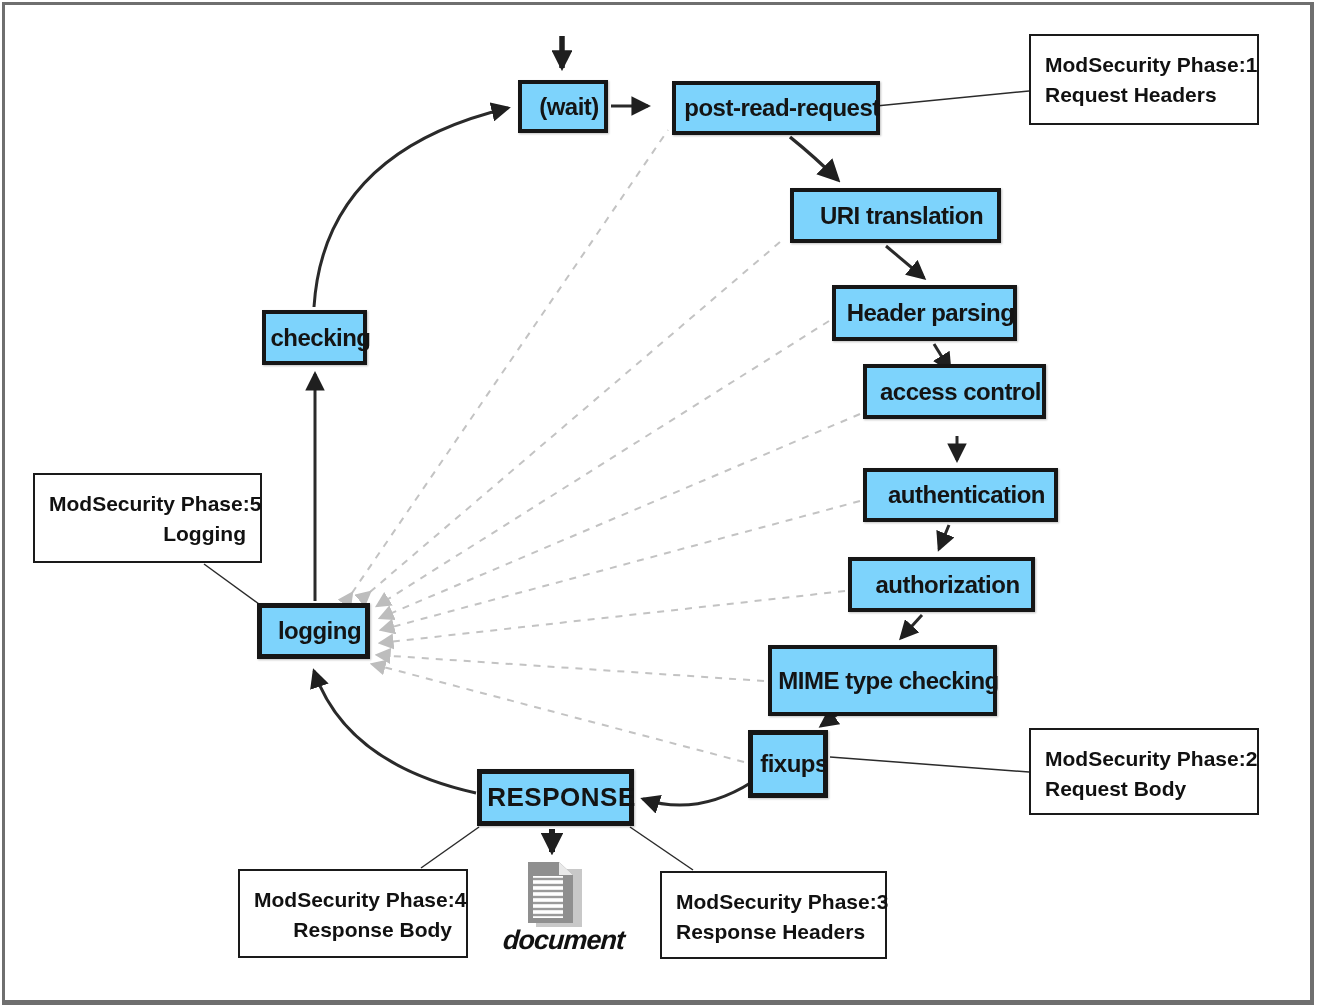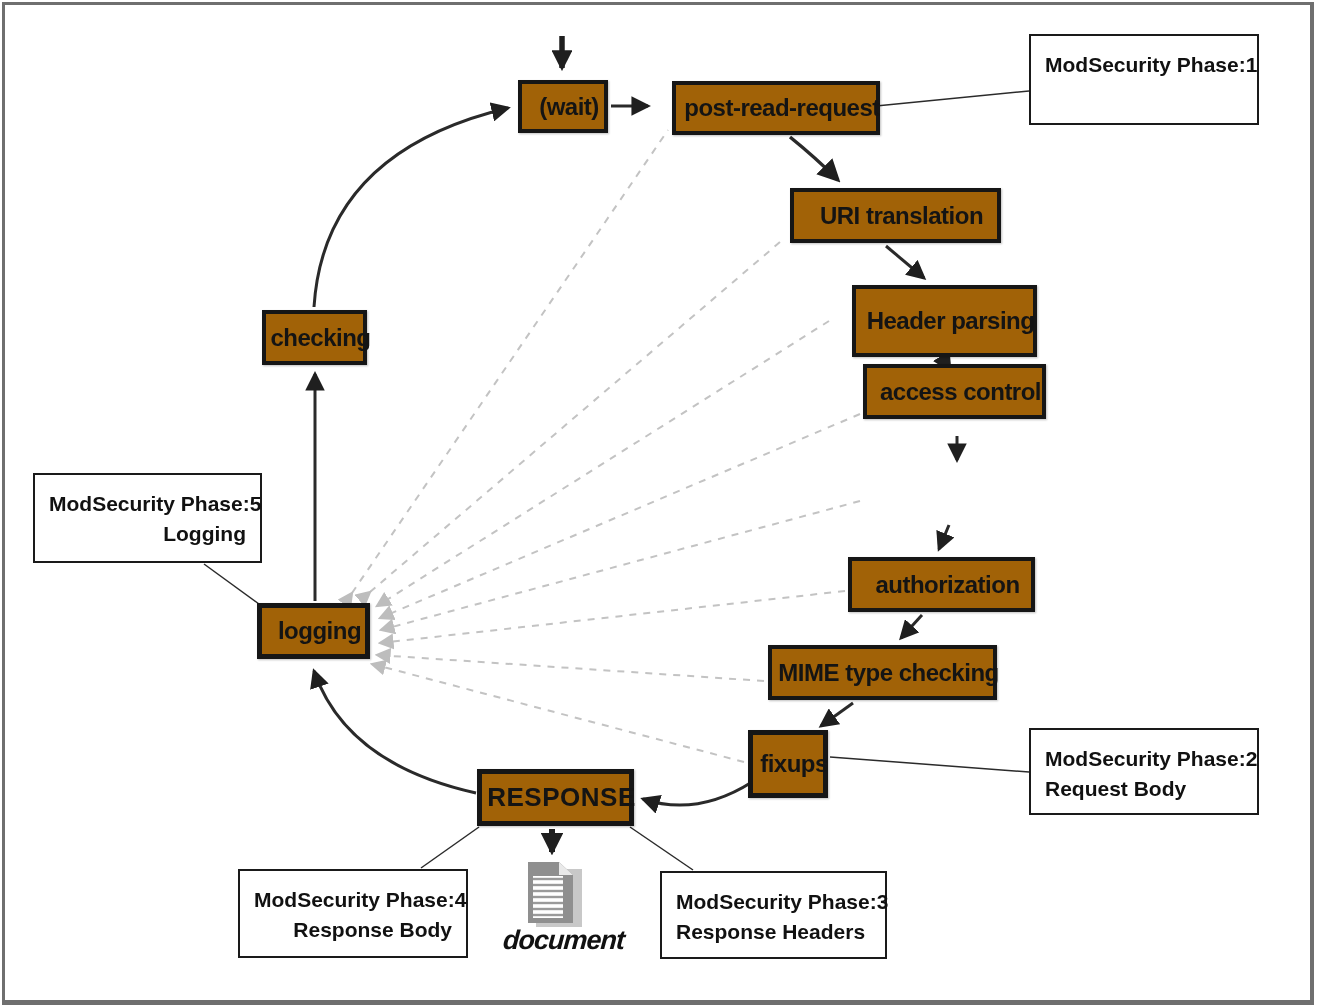--- a/index.html
+++ b/index.html
@@ -15,21 +15,21 @@
     position:absolute;left:2px;top:2px;right:4px;bottom:3px;
     border:3px solid #6f6f6f;
     border-bottom-width:5px;
     border-right-width:4px;
     pointer-events:none;
   }
   svg.wires{position:absolute;left:0;top:0;width:1318px;height:1008px;}
   .node{
     position:absolute;
     box-sizing:border-box;
-    background:#a16207;
+    background:#7dd3fc;
     border:4px solid #161616;
     display:flex;align-items:center;justify-content:center;
     color:#141414;
     font-weight:700;
     font-size:24px;
     letter-spacing:-0.5px;
     white-space:nowrap;
     box-shadow:1px 1px 2px rgba(0,0,0,0.25);
     padding-left:12px;
   }
@@ -114,34 +114,37 @@
   </div>
 
   <div class="node" style="left:666px;top:81px;width:208px;height:54px;margin-left:6px;">
     <span>post-read-request</span>
   </div>
 
   <div class="node" style="left:778px;top:188px;width:211px;height:55px;margin-left:12px;">
     <span>URI translation</span>
   </div>
 
-  <div class="node" style="left:852px;top:285px;width:185px;height:72px;">
+  <div class="node" style="left:832px;top:285px;width:185px;height:56px;">
     <span>Header parsing</span>
   </div>
 
   <div class="node" style="left:863px;top:364px;width:183px;height:55px;">
     <span>access control</span>
   </div>
 
+  <div class="node" style="left:863px;top:468px;width:195px;height:54px;">
+    <span>authentication</span>
+  </div>
 
   <div class="node" style="left:848px;top:557px;width:187px;height:55px;">
     <span>authorization</span>
   </div>
 
-  <div class="node" style="left:768px;top:645px;width:229px;height:55px;">
+  <div class="node" style="left:768px;top:645px;width:229px;height:71px;">
     <span>MIME type checking</span>
   </div>
 
   <div class="node heavy" style="left:748px;top:730px;width:80px;height:68px;">
     <span>fixups</span>
   </div>
 
   <div class="node heavy response" style="left:477px;top:769px;width:157px;height:57px;">
     <span>RESPONSE</span>
   </div>
@@ -149,20 +152,21 @@
   <div class="node heavy" style="left:257px;top:603px;width:113px;height:56px;">
     <span>logging</span>
   </div>
 
   <div class="node" style="left:262px;top:310px;width:105px;height:55px;">
     <span>checking</span>
   </div>
 
   <div class="note" style="left:1029px;top:34px;width:230px;height:91px;">
     <span>ModSecurity Phase:1</span>
+    <span>Request Headers</span>
   </div>
 
   <div class="note" style="left:1029px;top:728px;width:230px;height:87px;">
     <span>ModSecurity Phase:2</span>
     <span>Request Body</span>
   </div>
 
   <div class="note" style="left:660px;top:871px;width:227px;height:88px;">
     <span>ModSecurity Phase:3</span>
     <span>Response Headers</span>

